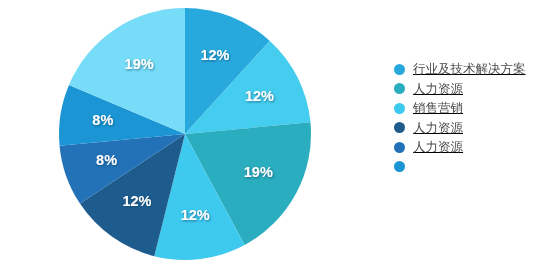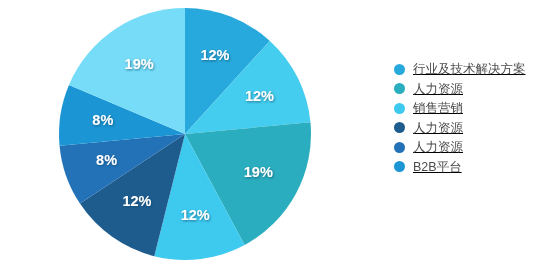--- a/index.html
+++ b/index.html
@@ -118,17 +118,16 @@
       <div class="legend-item">
         <span class="legend-dot" style="background: rgb(31, 92, 142);"></span>
         <span class="legend-label">人力资源</span>
       </div>
       <div class="legend-item">
         <span class="legend-dot" style="background: rgb(35, 114, 184);"></span>
         <span class="legend-label">人力资源</span>
       </div>
       <div class="legend-item">
         <span class="legend-dot" style="background: rgb(27, 149, 212);"></span>
-        <span class="legend-label">B2B平台</span>
       </div>
     </div>
 
 </div>
 
 </body></html>

